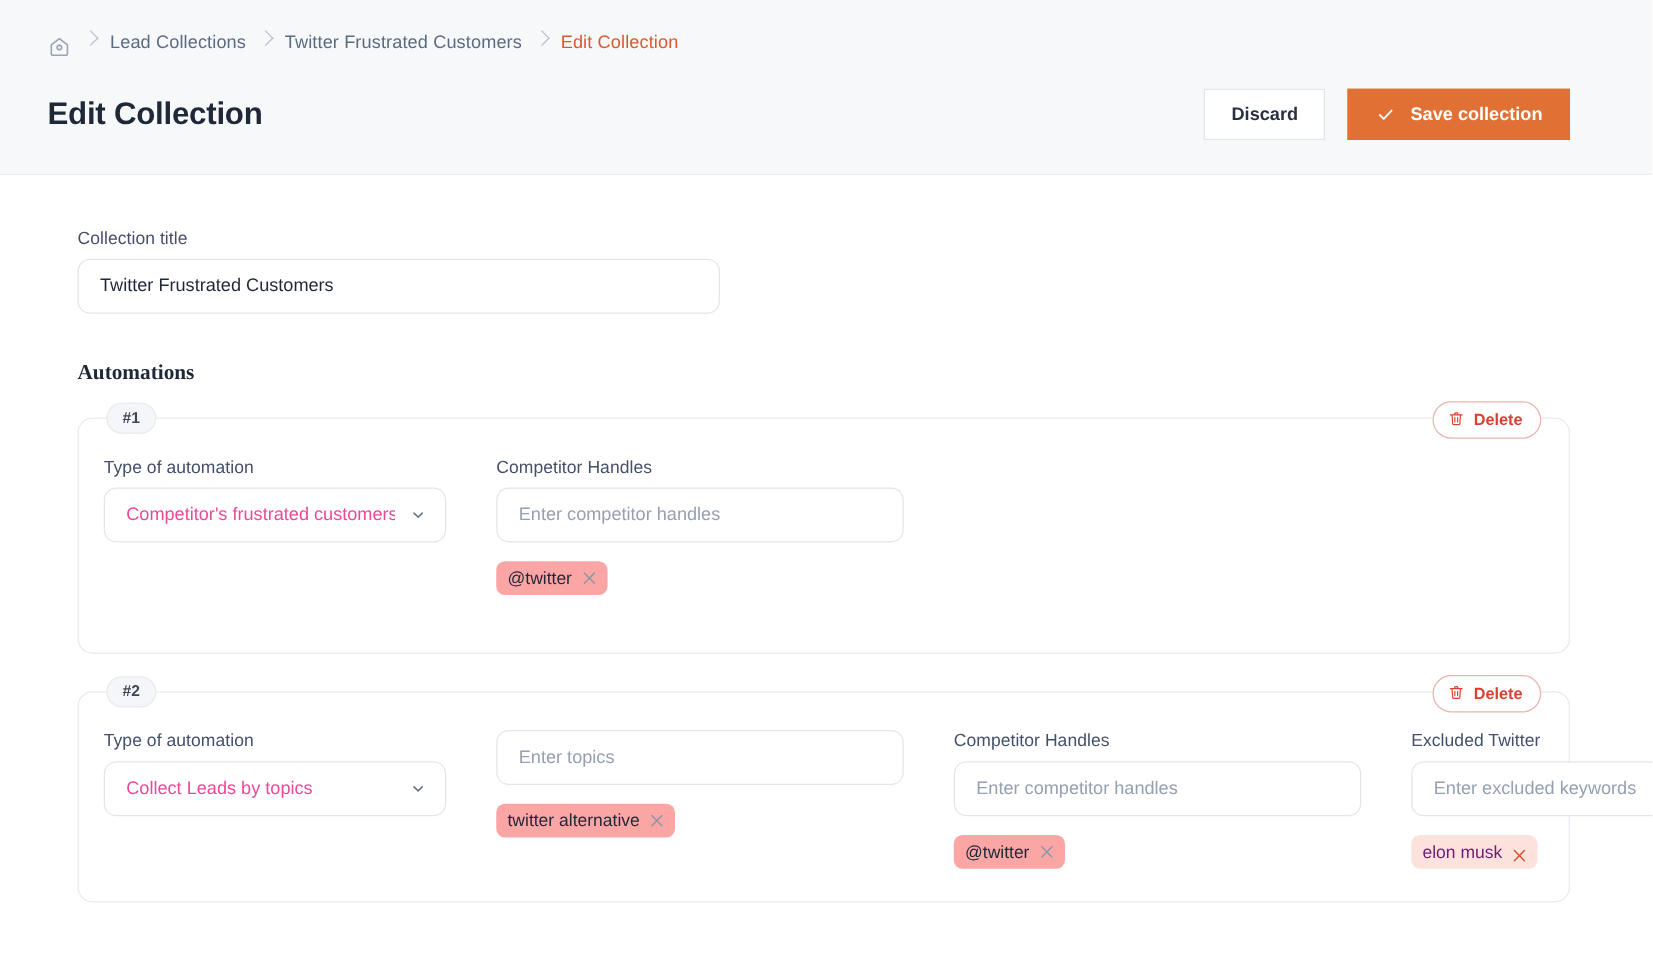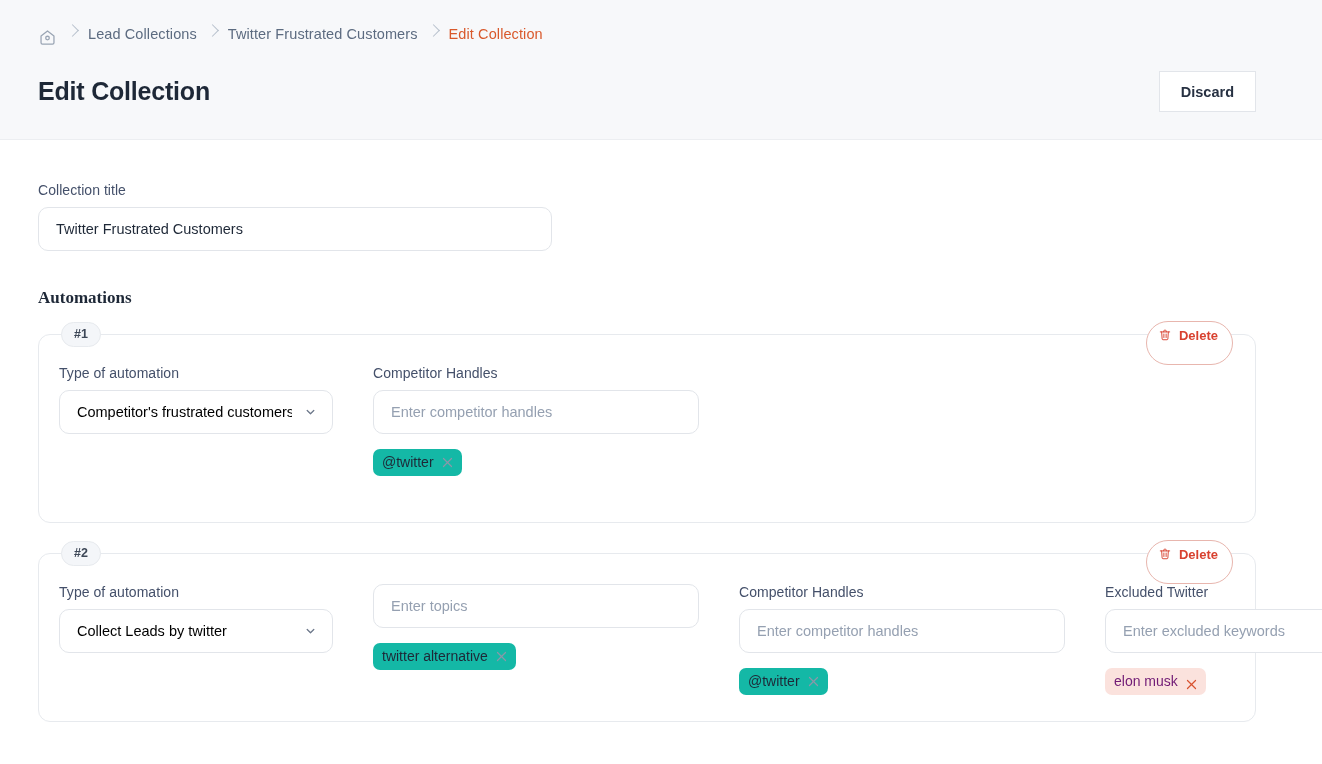--- a/index.html
+++ b/index.html
@@ -86,21 +86,21 @@
     background: #e07034;
     border: 1px solid #e07034;
     color: #ffffff;
     height: 41px;
     padding: 0 21px;
     gap: 11px;
   }
   .check-icon { display:flex; }
 
   
-  .content { padding: 0 66px 0 38px; }
+  .content { padding: 0 66px 0 38px; margin-left: 24px; }
 
   .field-label {
     font-size: 14px;
     color: #44506a;
     margin-bottom: 9px;
     letter-spacing: .05px;
   }
 
   .title-block { padding-top: 42px; }
 
@@ -156,21 +156,21 @@
   .card-delete {
     position: absolute;
     top: -14px;
     right: 22px;
     background: #ffffff;
     border: 1px solid #e8b6ae;
     border-radius: 40px;
     color: #d8412f;
     font-size: 13px;
     font-weight: 700;
-    padding: 6px 14px 22px 11px;
+    padding: 6px 14px 8px 11px;
     display: inline-flex;
     align-items: center;
     gap: 7px;
     line-height: 1;
     cursor: pointer;
   }
   .trash-icon { display:flex; }
 
   .card-cols { display: flex; gap: 40px; align-items: flex-start; }
   .col { flex: 0 0 auto; }
@@ -181,21 +181,21 @@
     width: 274px;
   }
   .select-box {
     width: 100%;
     height: 44px;
     border: 1px solid #e2e5ea;
     border-radius: 10px;
     background: #ffffff;
     padding: 0 40px 0 17px;
     font-size: 14.5px;
-    color: #000000;
+    color: #ec4899;
     display: flex;
     align-items: center;
     cursor: pointer;
     overflow: hidden;
   }
   .select-value {
     overflow: hidden;
     white-space: nowrap;
     text-overflow: clip;
     display: block;
@@ -216,21 +216,21 @@
     display: flex;
     flex-wrap: wrap;
     gap: 8px;
     margin-top: 15px;
     min-height: 27px;
   }
   .chip {
     display: inline-flex;
     align-items: center;
     gap: 8px;
-    background: #14b8a6;
+    background: #fca5a5;
     border-radius: 7px;
     padding: 5px 9px 5px 9px;
     font-size: 14px;
     color: #1e2837;
     line-height: 1.2;
   }
   .chip.chip-danger {
     background: #fbe2dd;
     color: #701a75;
     align-items: flex-end;
@@ -263,20 +263,28 @@
       <span class="crumb-sep"></span>
       <span class="crumb">Twitter Frustrated Customers</span>
       <span class="crumb-sep"></span>
       <span class="crumb current">Edit Collection</span>
     </div>
 
     <div class="header-row">
       <div class="page-title">Edit Collection</div>
       <div class="header-actions">
         <button class="btn btn-discard">Discard</button>
+        <button class="btn btn-save">
+          <span class="check-icon">
+            <svg width="17" height="17" viewBox="0 0 20 20" fill="none">
+              <path d="M4.5 10.6 8.2 14.2 15.6 6.4" stroke="#ffffff" stroke-width="1.7" stroke-linecap="round" stroke-linejoin="round"></path>
+            </svg>
+          </span>
+          <span>Save collection</span>
+        </button>
       </div>
     </div>
   </div>
 
   <div class="content">
 
     <div class="title-block">
       <div class="field-label">Collection title</div>
       <input class="text-input" type="text" value="Twitter Frustrated Customers" style="">
     </div>
@@ -338,21 +346,21 @@
             </svg>
           </span>
           <span>Delete</span>
         </button>
 
         <div class="card-cols">
           <div class="col">
             <div class="field-label">Type of automation</div>
             <div class="select-wrap">
               <div class="select-box">
-                <span class="select-value">Collect Leads by twitter</span>
+                <span class="select-value">Collect Leads by topics</span>
               </div>
               <span class="chevron">
                 <svg width="15" height="15" viewBox="0 0 20 20" fill="none">
                   <path d="M5.6 8 10 12.3 14.4 8" stroke="#6b7689" stroke-width="1.7" stroke-linecap="round" stroke-linejoin="round"></path>
                 </svg>
               </span>
             </div>
           </div>
 
           <div class="col">

